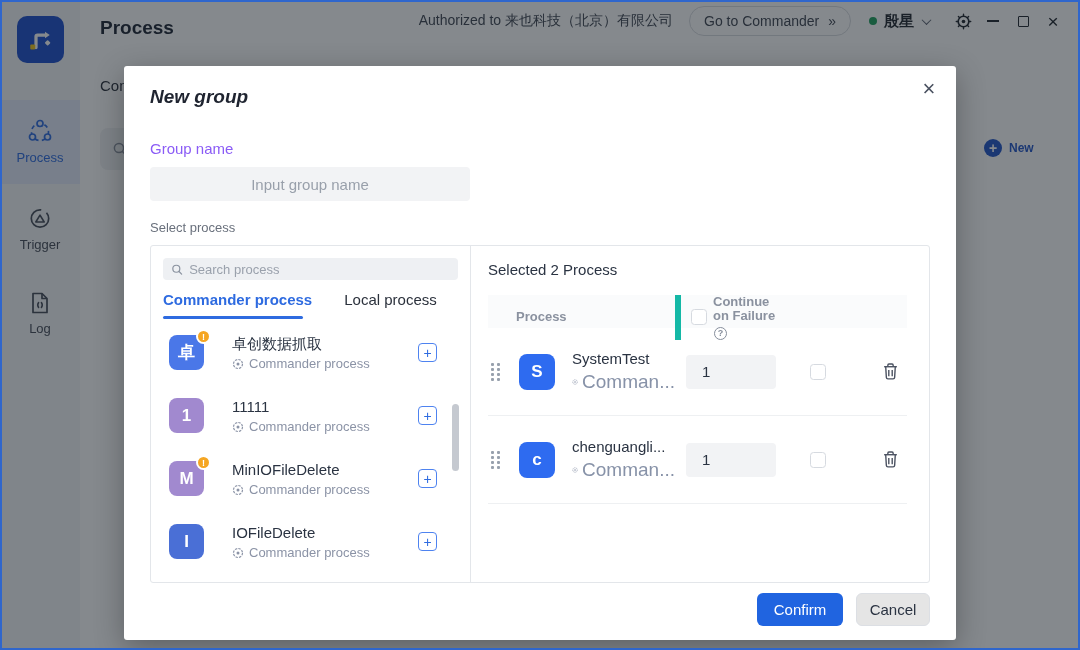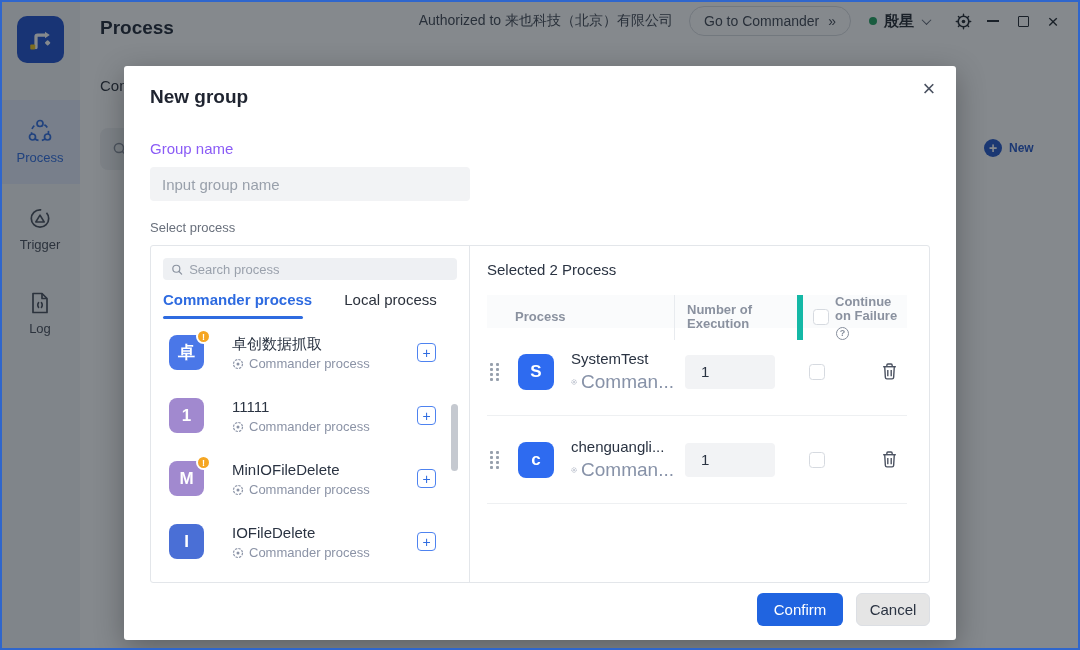--- a/index.html
+++ b/index.html
@@ -44,24 +44,24 @@
 
   
   .overlay { position:absolute; inset:0; background:rgba(22,28,37,0.52); z-index:10; }
 
   
   .modal { position:absolute; left:124px; top:66px; width:832px; height:574px; background:#fff; border-radius:3px;
            box-shadow:0 8px 30px rgba(0,0,0,.3); z-index:20; }
   .modal-close { position:absolute; top:8px; right:12px; width:30px; height:30px; display:flex; align-items:center;
                  justify-content:center; font-size:22px; color:#4a5160; cursor:pointer; }
   .modal-body { padding:20px 26px 0 26px; }
-  .modal-title { font-size:19px; font-weight:bold; color:#1f2430; }
+  .modal-title { font-size:19px; font-weight:bold; color:#1f2430;font-style:italic; }
   .group-label { margin-top:32px; font-size:15px; color:#8b5cf6; }
   .group-input { margin-top:10px; display:block; width:320px; height:34px; background:#f2f3f5; border:none; border-radius:4px;
-                 padding:0 12px; font-size:15px; color:#2a3342; font-family:inherit; outline:none; }
+                 padding:0 12px; font-size:15px; color:#2a3342; font-family:inherit; outline:none;text-align:center; }
   .group-input::placeholder { color:#99a0ab; }
   .select-label { margin-top:19px; font-size:13px; color:#69707c; }
 
   .picker { margin-top:10px; height:338px; border:1px solid #e3e6ea; border-radius:3px; display:flex; position:relative; }
 
   
   .pane-left { width:320px; border-right:1px solid #e3e6ea; padding:12px 12px 0 12px; position:relative; }
   .psearch { height:22px; background:#eef0f3; border-radius:4px; display:flex; align-items:center; gap:6px; padding:0 8px; }
   .psearch input { border:none; background:transparent; outline:none; font-size:13px; color:#2a3342; width:100%; font-family:inherit; }
   .psearch input::placeholder { color:#9aa1ac; }
@@ -301,21 +301,20 @@
           </div>
         </div>
         <div class="scroll-thumb"></div>
       </div>
 
       <div class="pane-right">
         <div class="sel-header">Selected 2 Process</div>
         <div class="tbl">
           <div class="thead">
             <div class="th th-process">Process</div>
-            <div class="th th-exec">Number of Execution</div>
             <div class="th th-cont">
               <span class="checkbox cb-head"></span>
               <span class="cont-label"><span>Continue on Failure</span><span class="help-icon">?</span></span>
             </div>
           </div>
 
           <div class="trow">
             <div class="cell-proc">
               <span class="drag">
                   <i></i>

